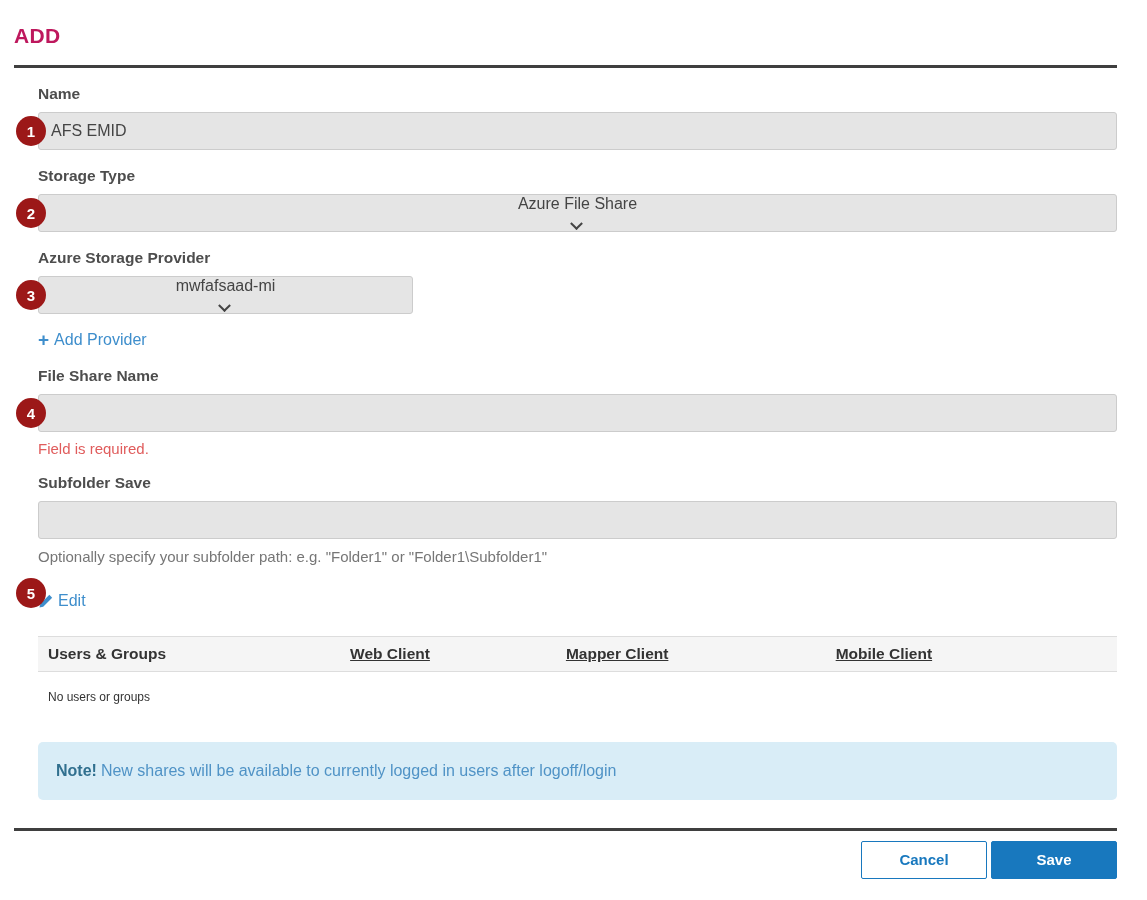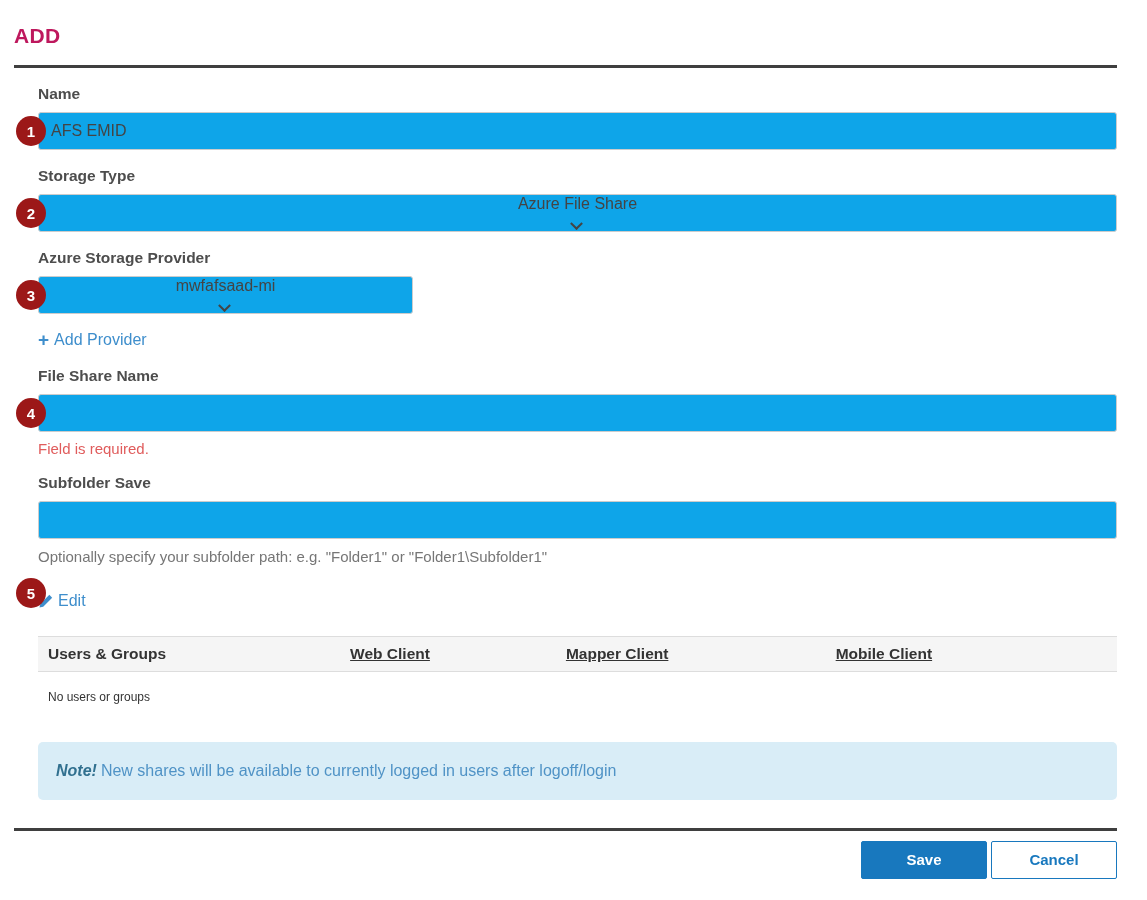--- a/index.html
+++ b/index.html
@@ -27,21 +27,21 @@
   .field-label {
     display: block;
     font-size: 15.5px; font-weight: bold; color: #4d4d4d;
     margin-bottom: 9px;
   }
   .control-wrap { position: relative; }
 
   input.text-input, .selectbox {
     width: 100%; height: 38px;
     border: 1px solid #ccc; border-radius: 3px;
-    background: #0ea5e9;
+    background: #e5e5e5;
     font-family: "Liberation Sans", sans-serif;
     font-size: 16px; color: #444;
     padding: 0 12px;
     outline: none;
   }
   .selectbox {
     display: flex; align-items: center; justify-content: space-between;
     cursor: pointer;
     flex-direction: column;
   }
@@ -92,21 +92,21 @@
   table.users-table td {
     padding: 18px 10px 8px 10px; font-size: 12px; color: #333;
   }
 
   .note-box {
     margin-top: 30px;
     background: #d9edf7; border-radius: 5px;
     padding: 20px 18px;
     font-size: 16px; color: #5093c6;
   }
-  .note-box b { color: #31708f; margin-right: 4px; font-style: italic; }
+  .note-box b { color: #31708f; margin-right: 4px; }
 
   .bottom-rule { margin-top: 28px; border: none; border-top: 3px solid #3f3f3f; }
   .actions {
     margin-top: 10px;
     display: flex; justify-content: flex-end; gap: 4px;
     padding-right: 0;
   }
   .btn {
     min-width: 126px; height: 38px;
     font-family: "Liberation Sans", sans-serif;
@@ -208,17 +208,17 @@
 
     <div class="note-box">
       <b>Note!</b><span>New shares will be available to currently logged in users after logoff/login</span>
     </div>
 
   </div>
 
   <hr class="bottom-rule">
 
   <div class="actions">
+    <button class="btn btn-cancel">Cancel</button>
     <button class="btn btn-save">Save</button>
-    <button class="btn btn-cancel">Cancel</button>
   </div>
 
 </div>
 
 </body></html>

